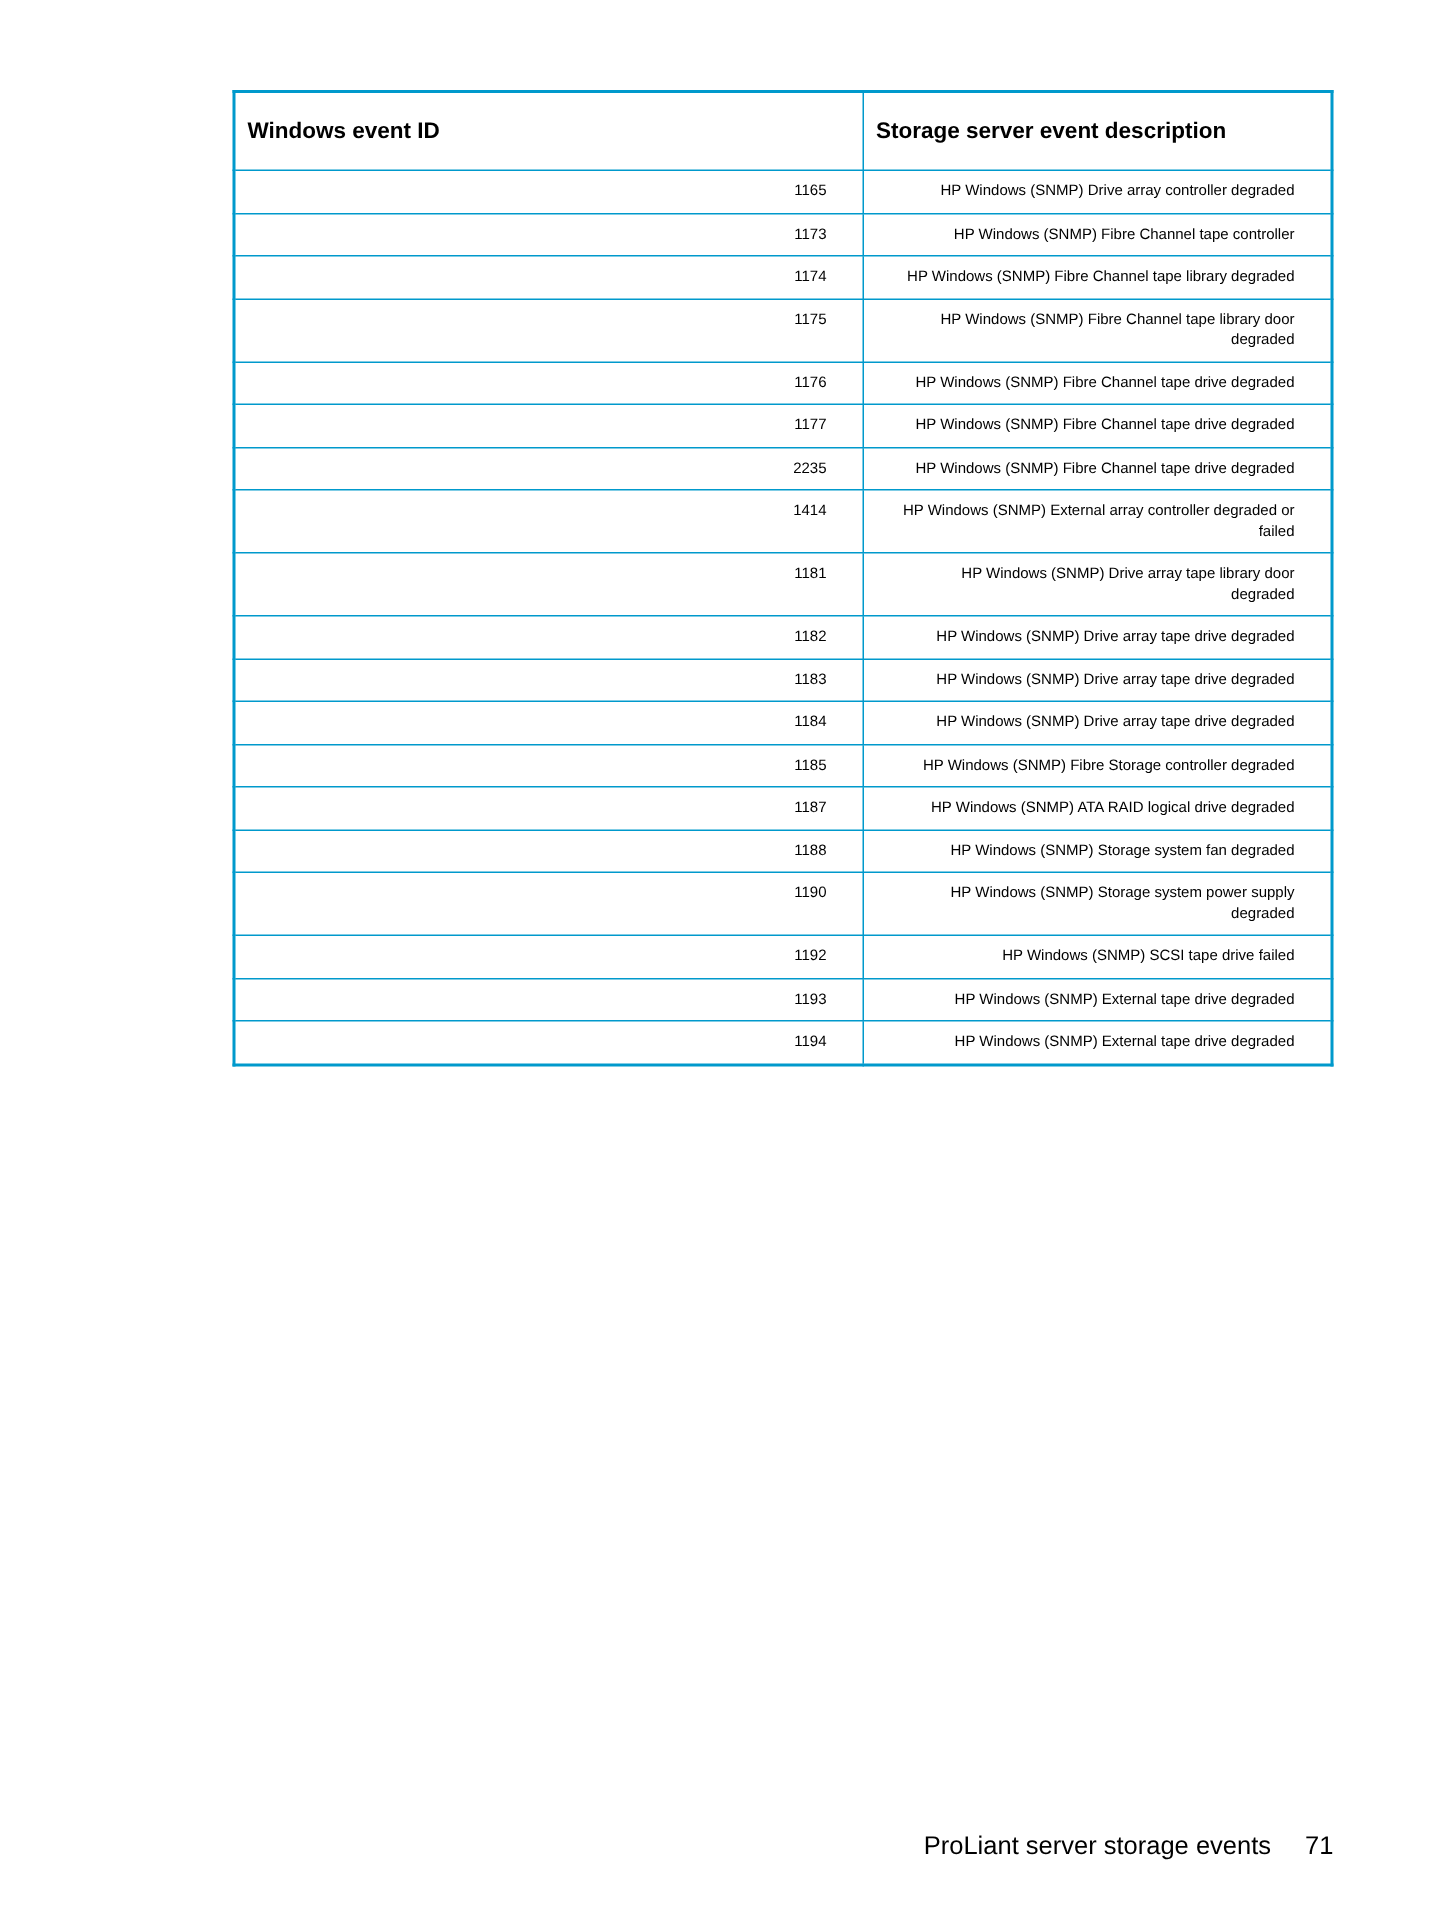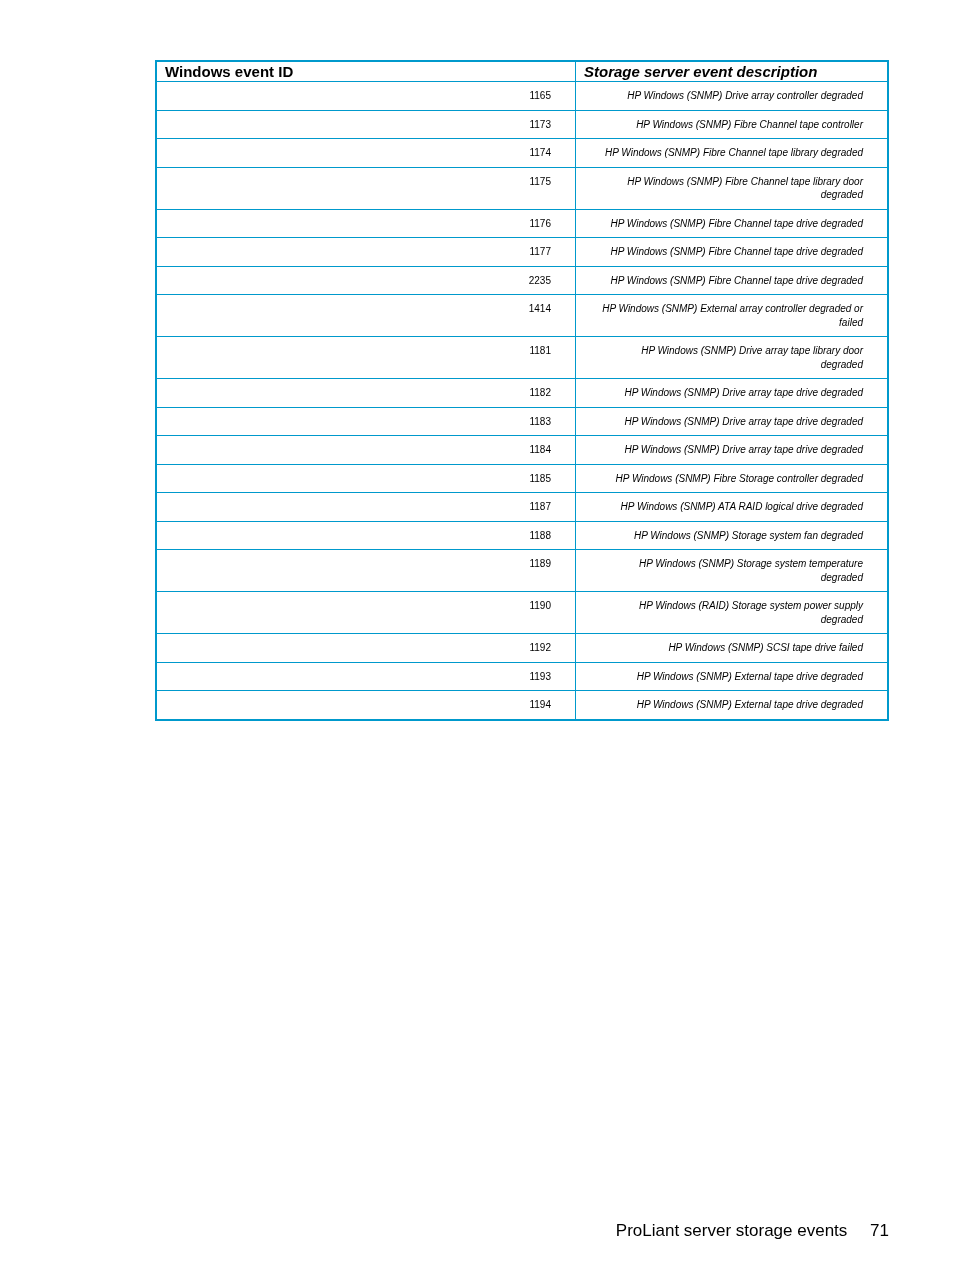--- a/index.html
+++ b/index.html
@@ -17,41 +17,39 @@
   }
   table.event-table {
     border-collapse: collapse;
     width: 100%;
     border: 2px solid #0099cc;
   }
   table.event-table th {
     text-align: left;
     font-weight: bold;
     font-size: 15px;
-    padding: 1px 8px;
+    padding: 17px 8px;
     border-bottom: 1px solid #0099cc;
     border-right: 1px solid #0099cc;
     vertical-align: top;
   }
   table.event-table th:last-child {
     border-right: none;
-    font-style: italic;
   }
   table.event-table td {
     font-size: 10px;
     padding: 7px 24px;
     border-bottom: 1px solid #0099cc;
     border-right: 1px solid #0099cc;
     vertical-align: top;
     line-height: 1.35;
     text-align: right;
   }
   table.event-table td:last-child {
     border-right: none;
-    font-style: italic;
   }
   table.event-table tr:last-child td {
     border-bottom: none;
   }
   .col-id { width: 370px; }
   .footer {
     position: absolute;
     bottom: 30px;
     right: 65px;
     font-size: 17px;
@@ -126,26 +124,22 @@
         </tr>
         <tr>
           <td class="col-id">1187</td>
           <td>HP Windows (SNMP) ATA RAID logical drive degraded</td>
         </tr>
         <tr>
           <td class="col-id">1188</td>
           <td>HP Windows (SNMP) Storage system fan degraded</td>
         </tr>
         <tr>
-          <td class="col-id">1189</td>
-          <td>HP Windows (SNMP) Storage system temperature degraded</td>
-        </tr>
-        <tr>
           <td class="col-id">1190</td>
-          <td>HP Windows (RAID) Storage system power supply degraded</td>
+          <td>HP Windows (SNMP) Storage system power supply degraded</td>
         </tr>
         <tr>
           <td class="col-id">1192</td>
           <td>HP Windows (SNMP) SCSI tape drive failed</td>
         </tr>
         <tr>
           <td class="col-id">1193</td>
           <td>HP Windows (SNMP) External tape drive degraded</td>
         </tr>
         <tr>

